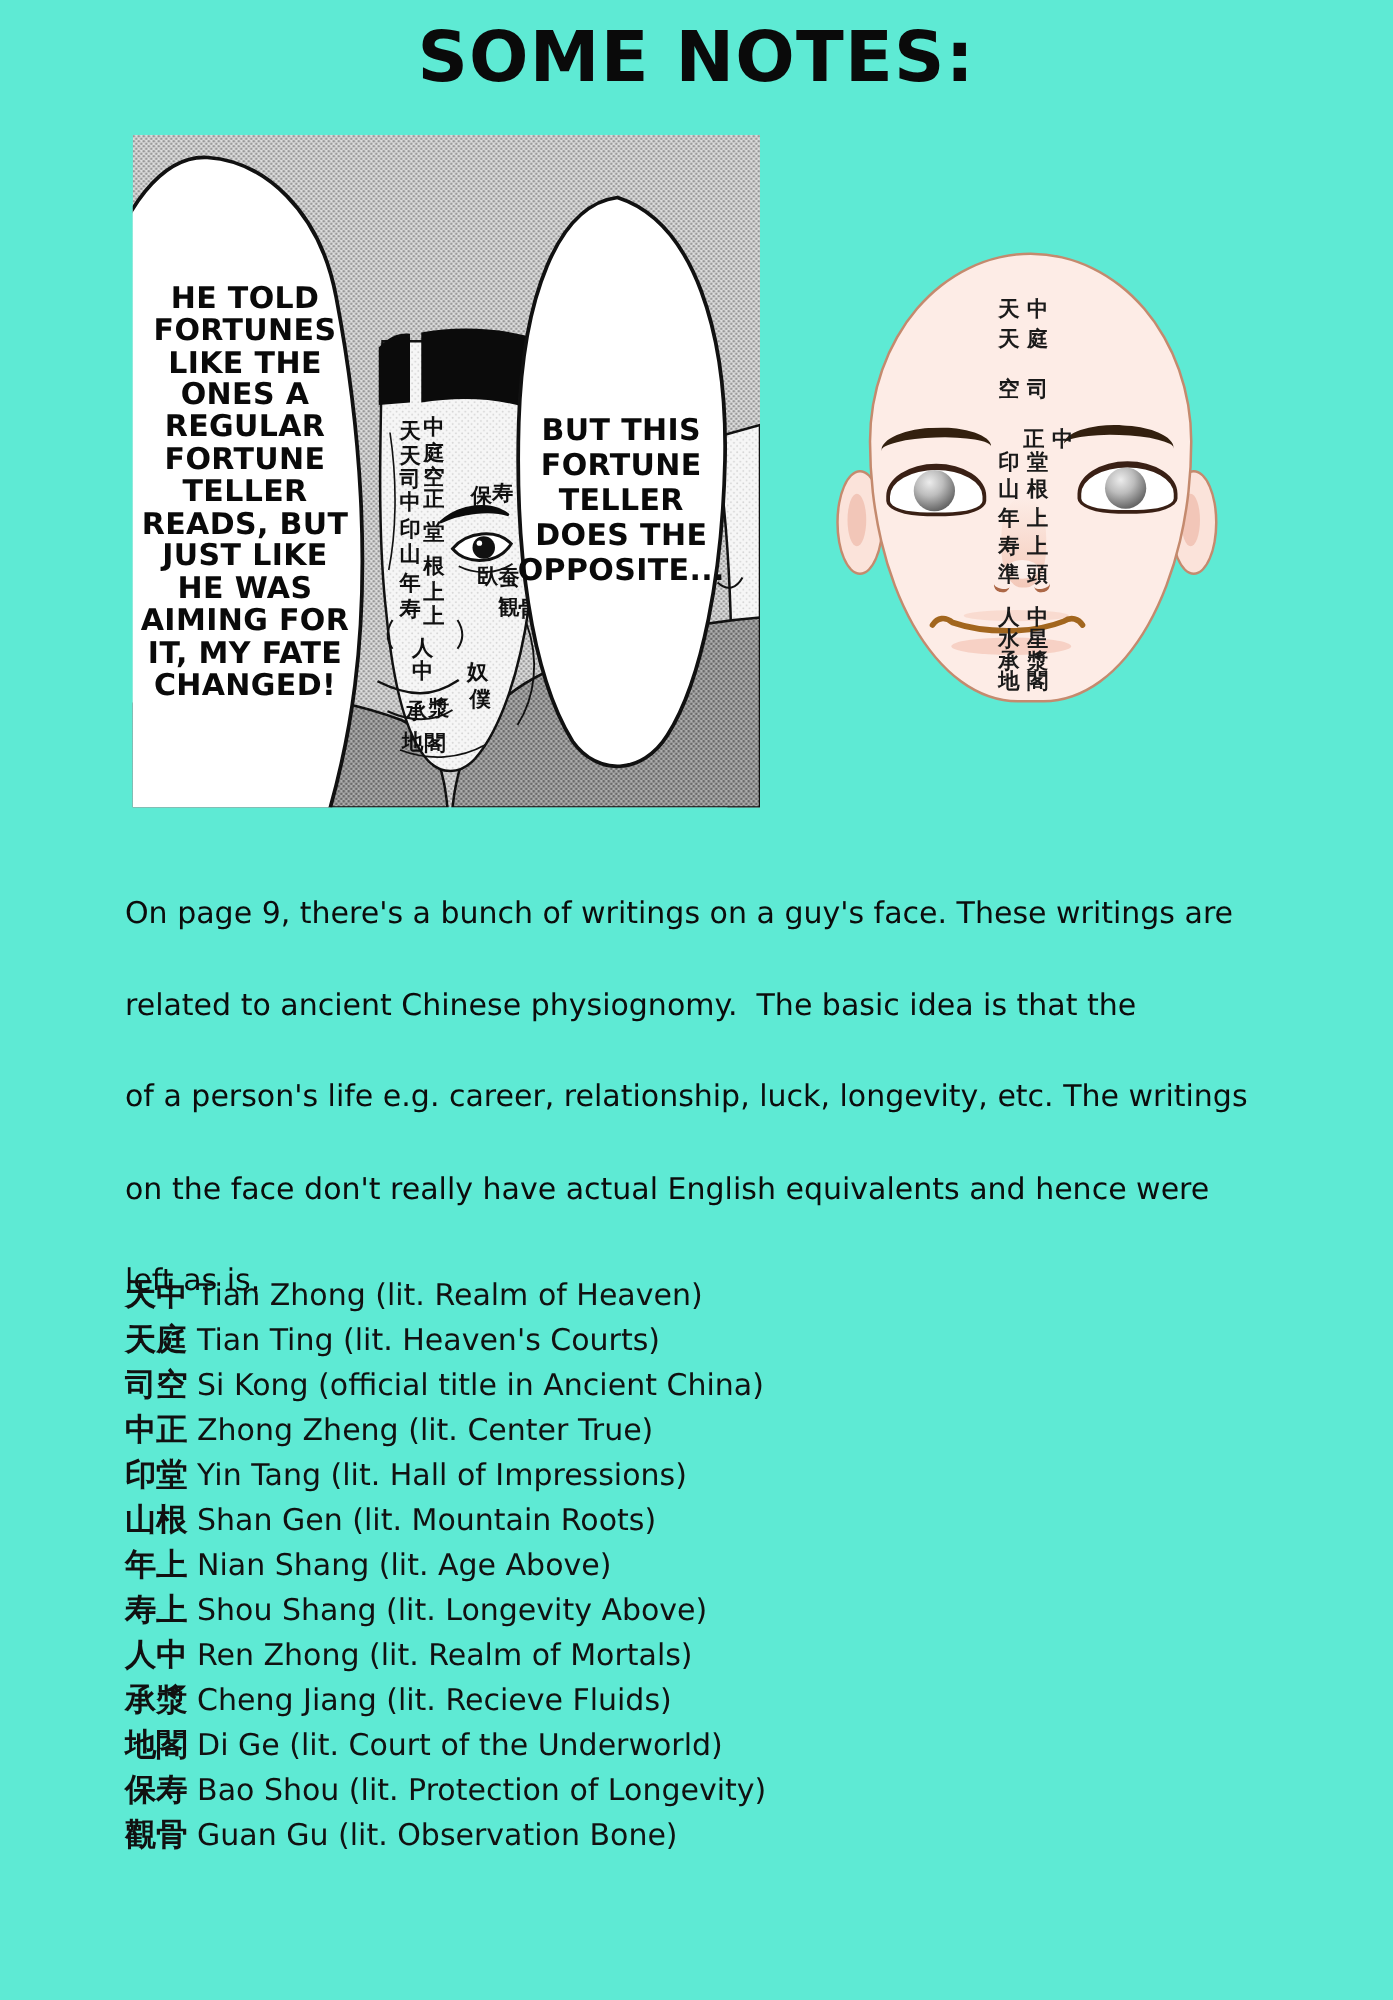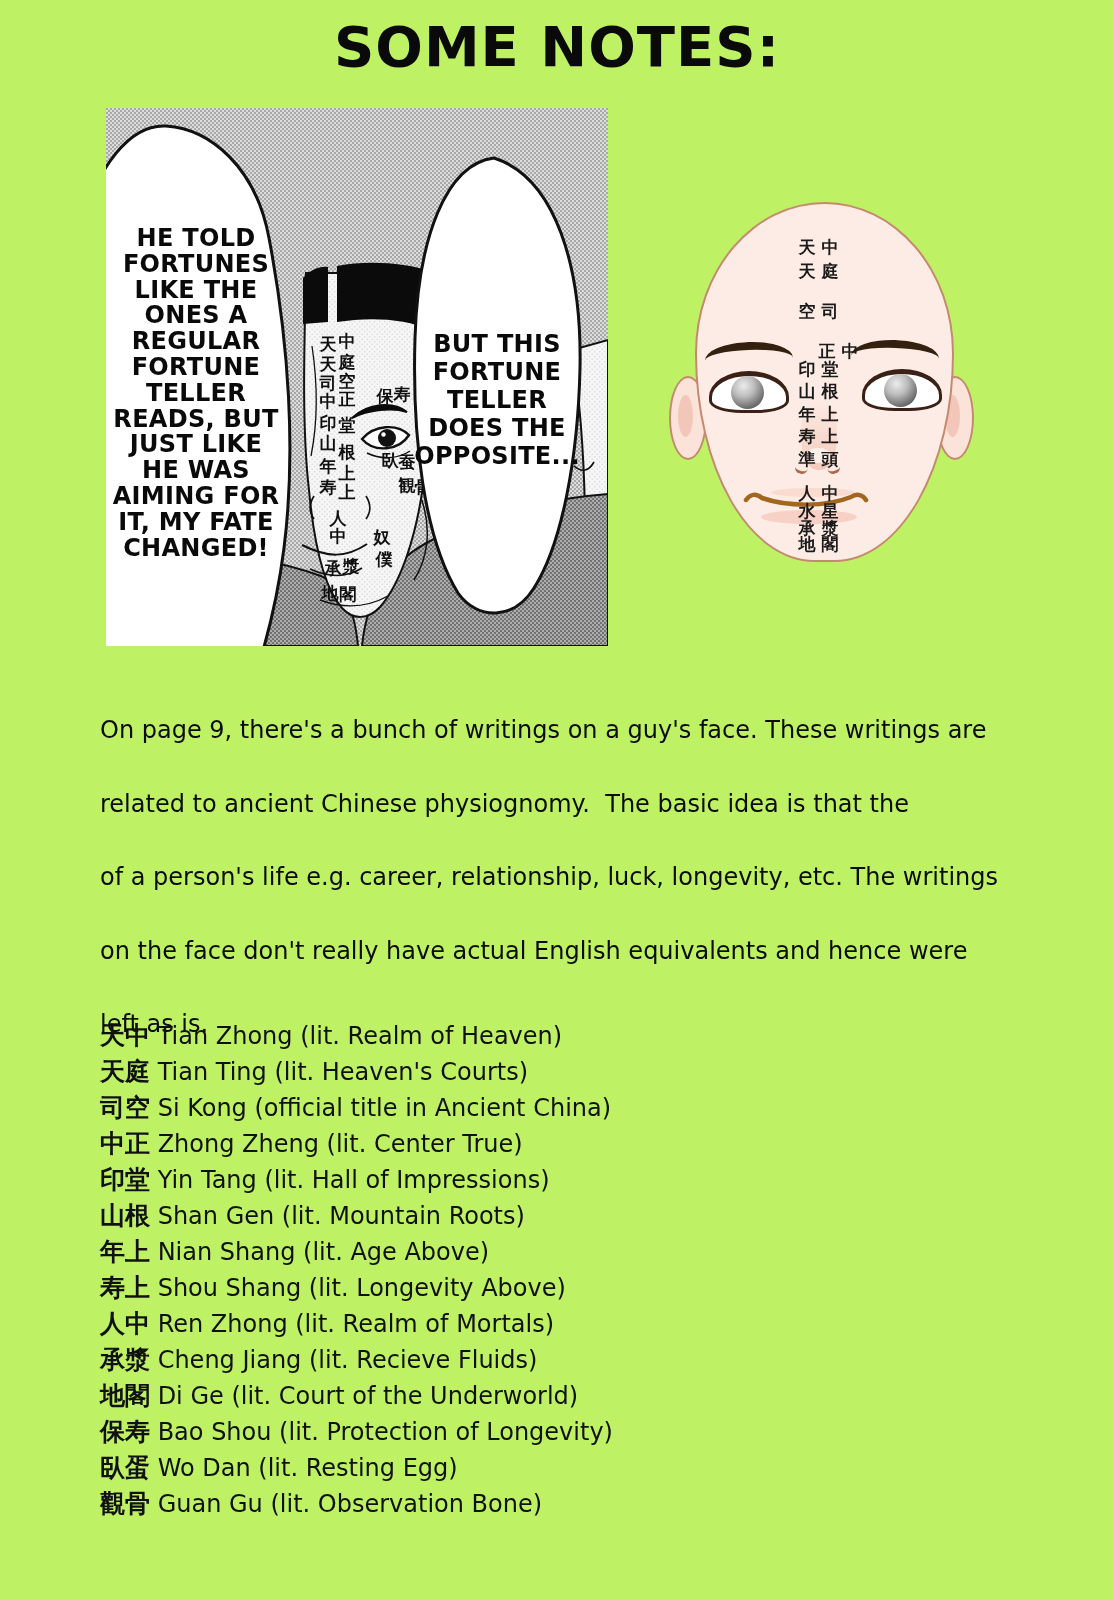--- a/index.html
+++ b/index.html
@@ -1,16 +1,16 @@
 <!DOCTYPE html>
 <html><head>
 <meta charset="utf-8">
 <style>
   html,body{margin:0;padding:0;background:#888;}
-  #page{position:relative;width:1114px;height:1600px;background:#bef264;overflow:hidden;
+  #page{position:relative;width:1114px;height:1600px;background:#5eead4;overflow:hidden;
         font-family:"DejaVu Sans",sans-serif;color:#111;}
   .abs{position:absolute;}
 
   
   #title{top:14px;left:0;width:100%;text-align:center;font-size:56px;font-weight:bold;
          letter-spacing:1px;color:#0a0a0a;}
 
   
   #panel{left:106px;top:108px;width:502px;height:538px;overflow:hidden;}
   #panel svg{position:absolute;left:0;top:0;}
@@ -224,18 +224,17 @@
       <div class="trans-item"><span class="trans-cn">司空</span> <span class="trans-en">Si Kong (official title in Ancient China)</span></div>
       <div class="trans-item"><span class="trans-cn">中正</span> <span class="trans-en">Zhong Zheng (lit. Center True)</span></div>
       <div class="trans-item"><span class="trans-cn">印堂</span> <span class="trans-en">Yin Tang (lit. Hall of Impressions)</span></div>
       <div class="trans-item"><span class="trans-cn">山根</span> <span class="trans-en">Shan Gen (lit. Mountain Roots)</span></div>
       <div class="trans-item"><span class="trans-cn">年上</span> <span class="trans-en">Nian Shang (lit. Age Above)</span></div>
       <div class="trans-item"><span class="trans-cn">寿上</span> <span class="trans-en">Shou Shang (lit. Longevity Above)</span></div>
       <div class="trans-item"><span class="trans-cn">人中</span> <span class="trans-en">Ren Zhong (lit. Realm of Mortals)</span></div>
       <div class="trans-item"><span class="trans-cn">承漿</span> <span class="trans-en">Cheng Jiang (lit. Recieve Fluids)</span></div>
       <div class="trans-item"><span class="trans-cn">地閣</span> <span class="trans-en">Di Ge (lit. Court of the Underworld)</span></div>
       <div class="trans-item"><span class="trans-cn">保寿</span> <span class="trans-en">Bao Shou (lit. Protection of Longevity)</span></div>
-      <div class="trans-item"><span class="trans-cn">臥蛋</span> <span class="trans-en">Wo Dan (lit. Resting Egg)</span></div>
       <div class="trans-item"><span class="trans-cn">觀骨</span> <span class="trans-en">Guan Gu (lit. Observation Bone)</span></div>
     </div>
 
 
 </div>
 
 </body></html>

